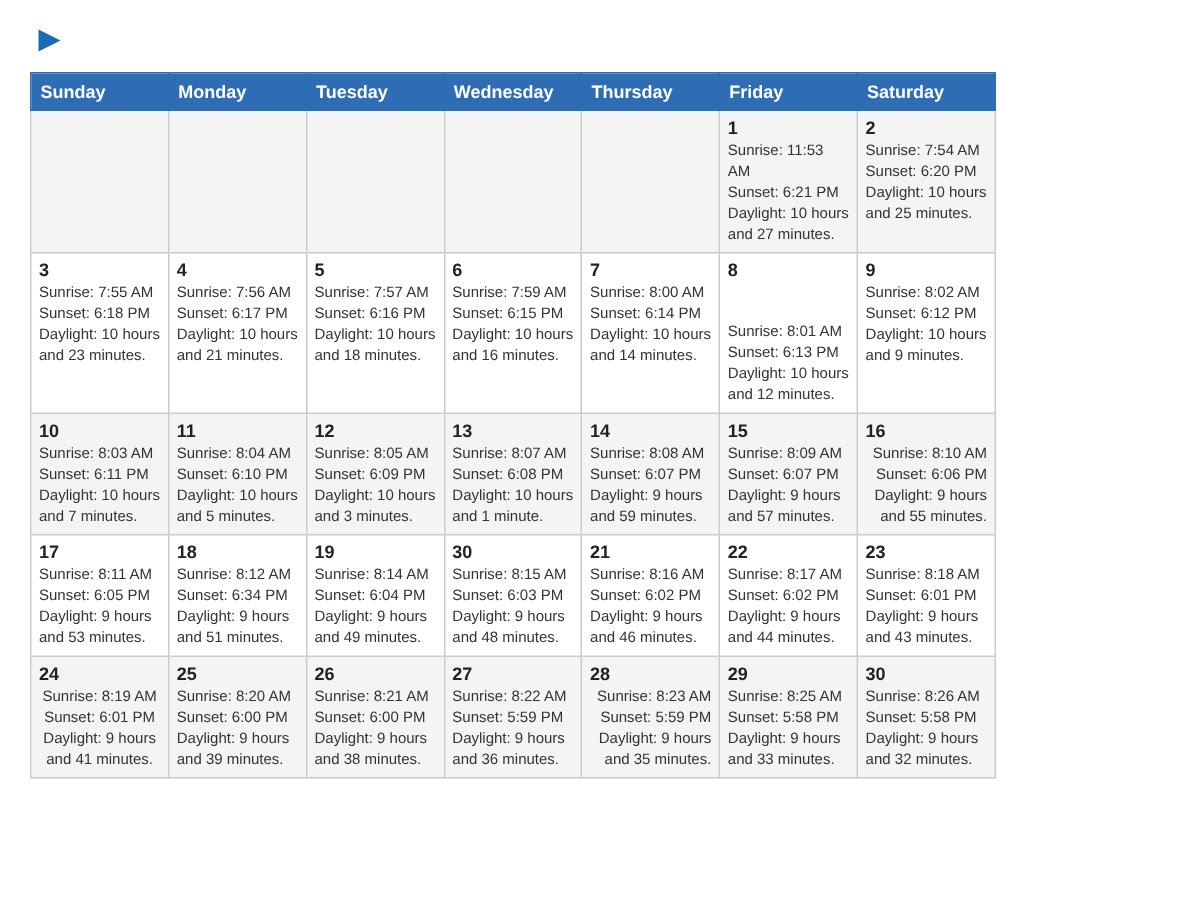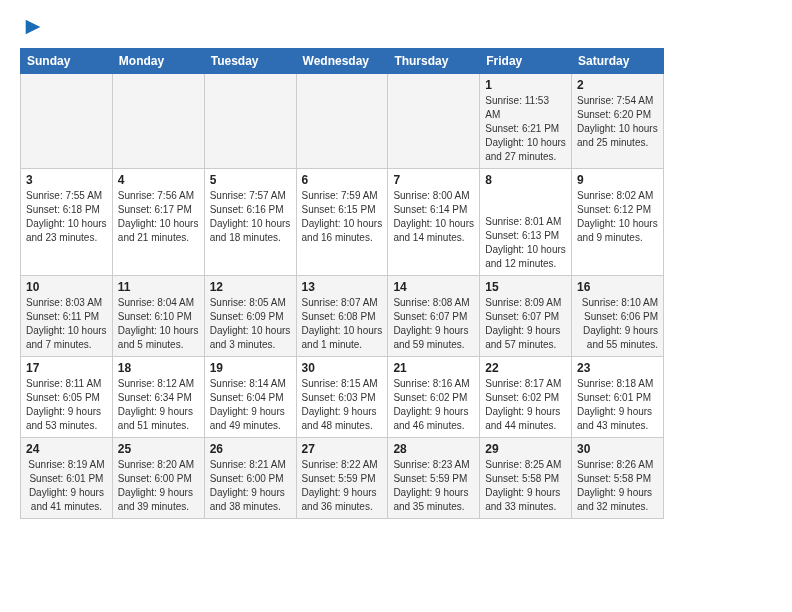--- a/index.html
+++ b/index.html
@@ -297,21 +297,21 @@
 Daylight: 9 hours and 38 minutes.</div>
           </td>
           <td>
             <span class="day-num">27</span>
             <div class="day-info" style="white-space: pre-line;">Sunrise: 8:22 AM
 Sunset: 5:59 PM
 Daylight: 9 hours and 36 minutes.</div>
           </td>
           <td>
             <span class="day-num">28</span>
-            <div class="day-info" style="white-space: pre-line;">Sunrise: 8:23 AM
+            <div class="day-info" style="white-space: pre-line; text-align: right;">Sunrise: 8:23 AM
 Sunset: 5:59 PM
 Daylight: 9 hours and 35 minutes.</div>
           </td>
           <td>
             <span class="day-num">29</span>
             <div class="day-info" style="white-space: pre-line;">Sunrise: 8:25 AM
 Sunset: 5:58 PM
 Daylight: 9 hours and 33 minutes.</div>
           </td>
           <td>

